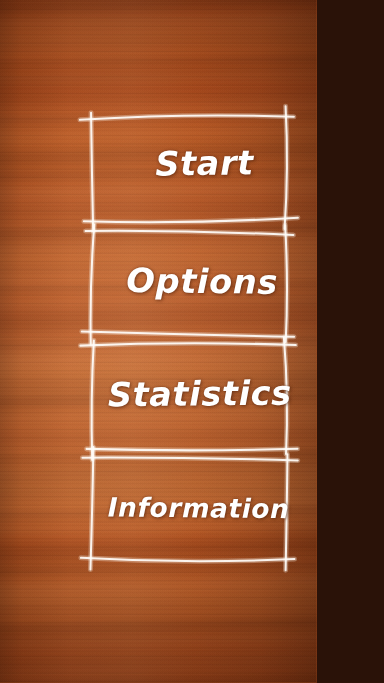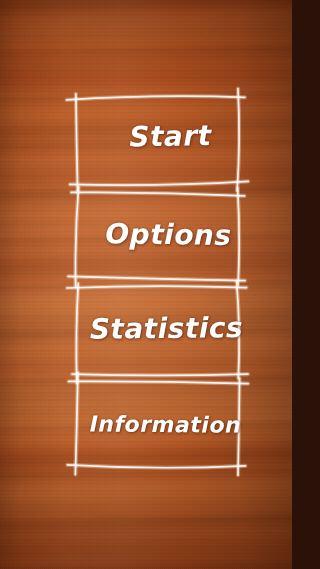--- a/index.html
+++ b/index.html
@@ -7,21 +7,21 @@
     margin: 0;
     padding: 0;
     background: #2a1208;
   }
   body {
     font-family: "DejaVu Sans", sans-serif;
   }
 
   #screen {
     position: relative;
-    width: 292px;
+    width: 264px;
     height: 569px;
     overflow: hidden;
     background-color: #b1511f;
     user-select: none;
   }
 
   
   .wood-base {
     position: absolute;
     inset: 0;

